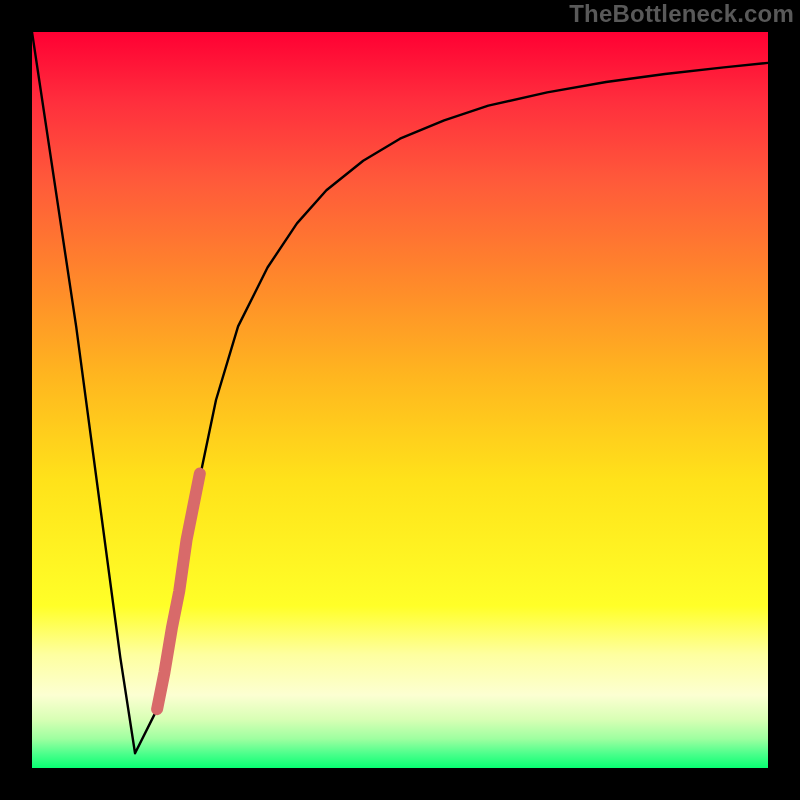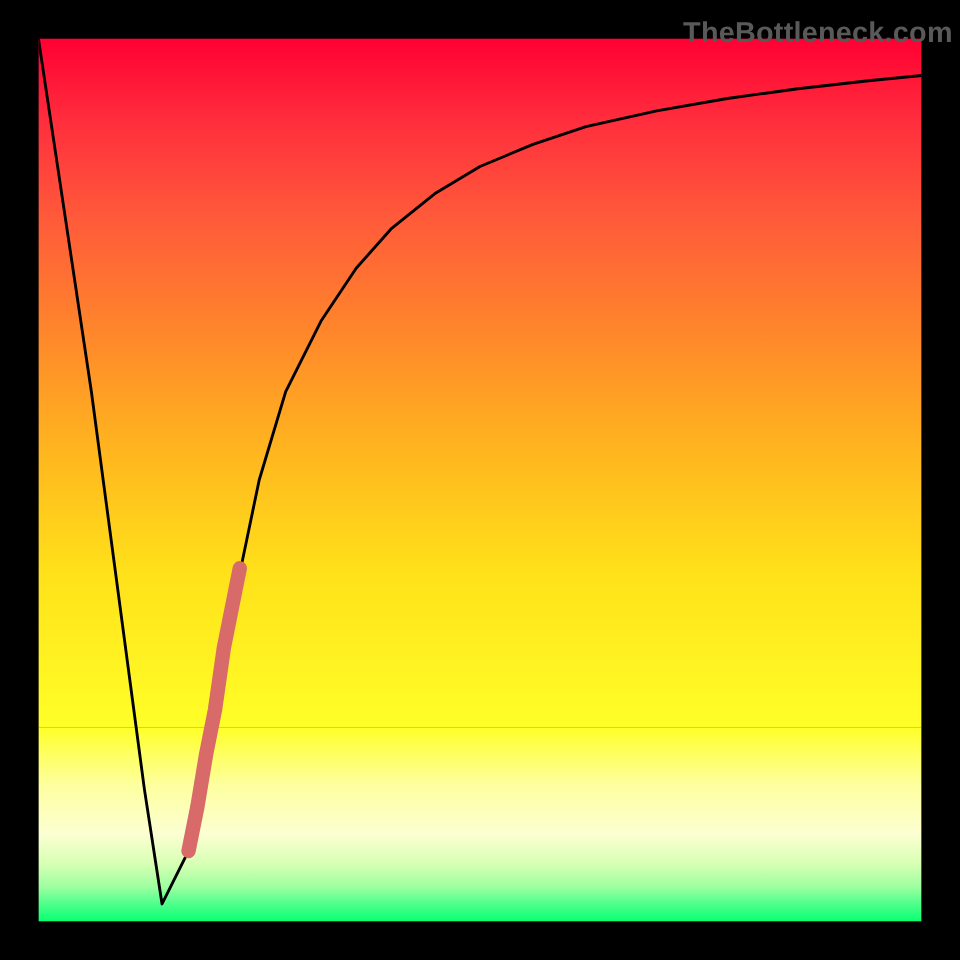--- a/index.html
+++ b/index.html
@@ -61,21 +61,21 @@
       #4eff8c 91%,
       #08ff72 100%
     );
   }
   svg.curves {
     position: absolute;
     inset: 0;
   }
   .watermark {
     position: absolute;
-    top: 14px;
+    top: 0;
     right: 6px;
     font-family: Arial, Helvetica, sans-serif;
     font-size: 24px;
     font-weight: 600;
     color: #595959;
     letter-spacing: 0.2px;
     user-select: none;
   }
 </style>
 </head>

